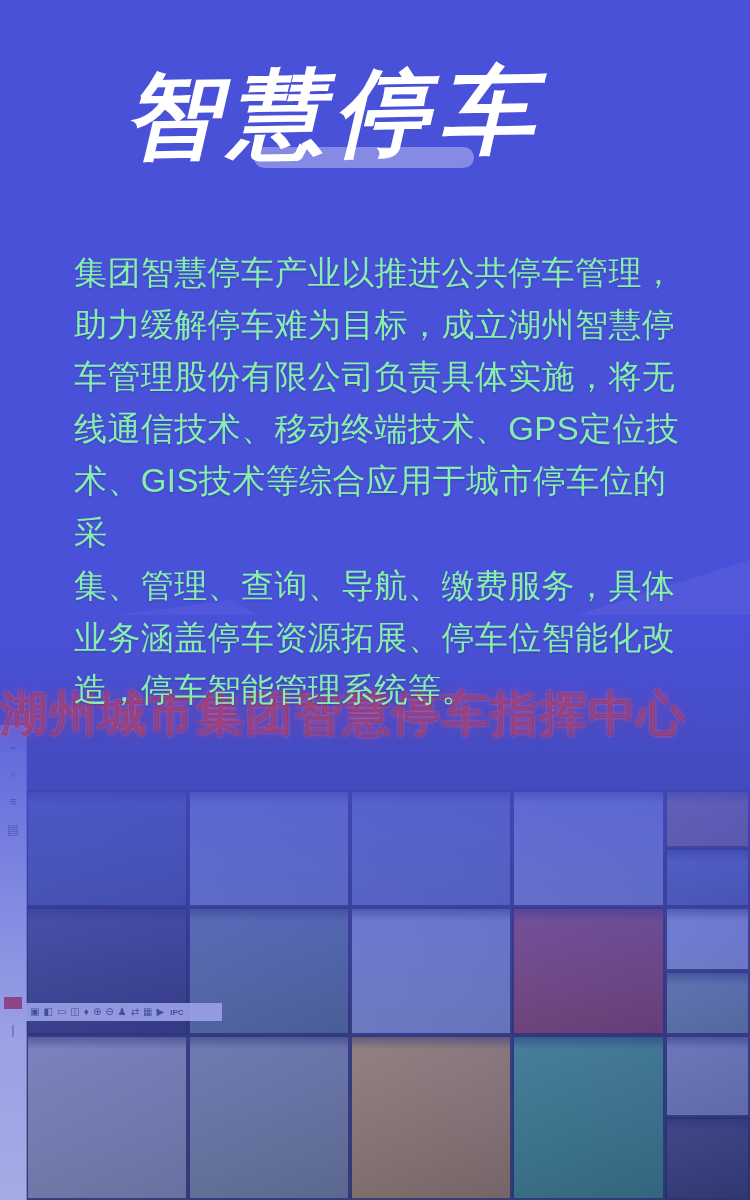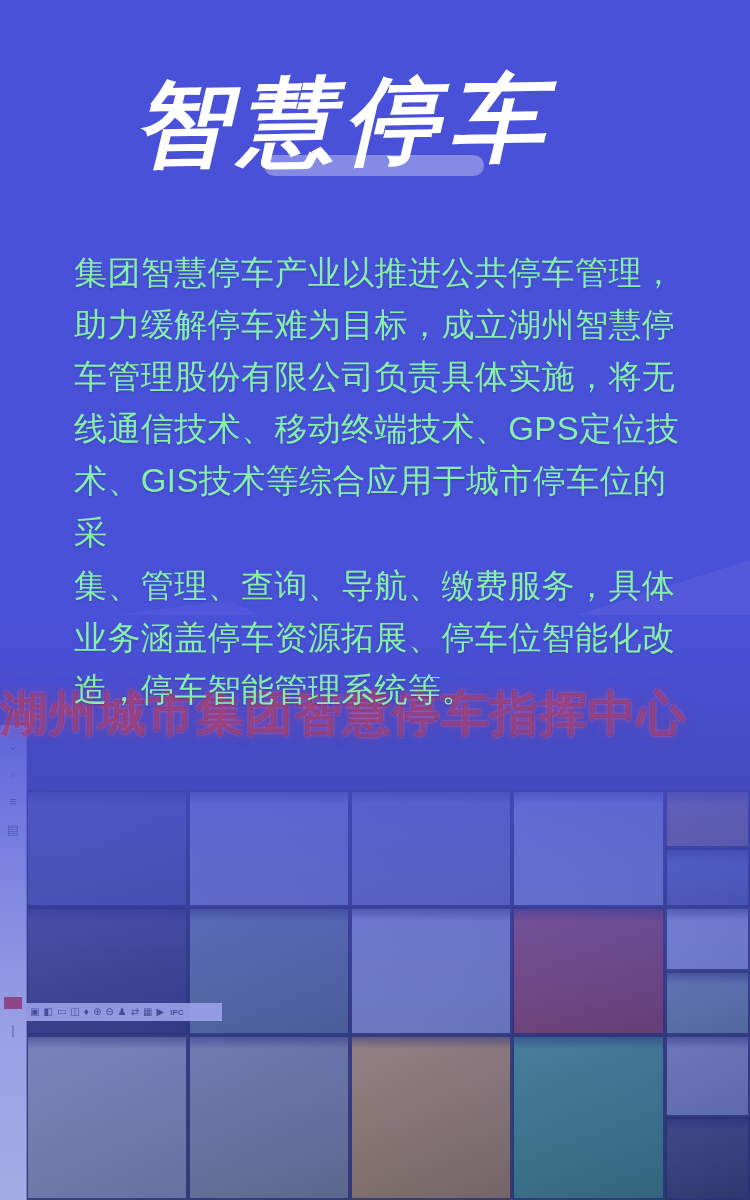--- a/index.html
+++ b/index.html
@@ -9,21 +9,21 @@
     font-family:"Liberation Sans","DejaVu Sans",sans-serif;
   }
   
   .deco{position:absolute;background:rgba(255,255,255,0.05);pointer-events:none;}
   #deco1{left:290px;top:560px;width:460px;height:120px;
          clip-path:polygon(18% 100%,100% 0,100% 55%,34% 100%);}
   #deco2{left:0;top:600px;width:420px;height:150px;background:rgba(255,255,255,0.035);
          clip-path:polygon(0 20%,55% 0,100% 70%,0 100%);}
 
   
-  #title-wrap{position:absolute;left:12px;top:58px;width:664px;height:130px;margin-top:8px;}
+  #title-wrap{position:absolute;left:2px;top:58px;width:664px;height:130px;}
   #title-bar{
     position:absolute;left:252px;top:89px;width:220px;height:21px;border-radius:11px;
   }
   #page-title{
     position:absolute;left:0;top:0;width:100%;text-align:center;
     font-family:"DejaVu Serif","Liberation Serif",serif;
     font-style:italic;font-weight:900;font-size:95px;line-height:110px;
     color:#ffffff;letter-spacing:10px;transform:rotate(-1deg);
   }
 

